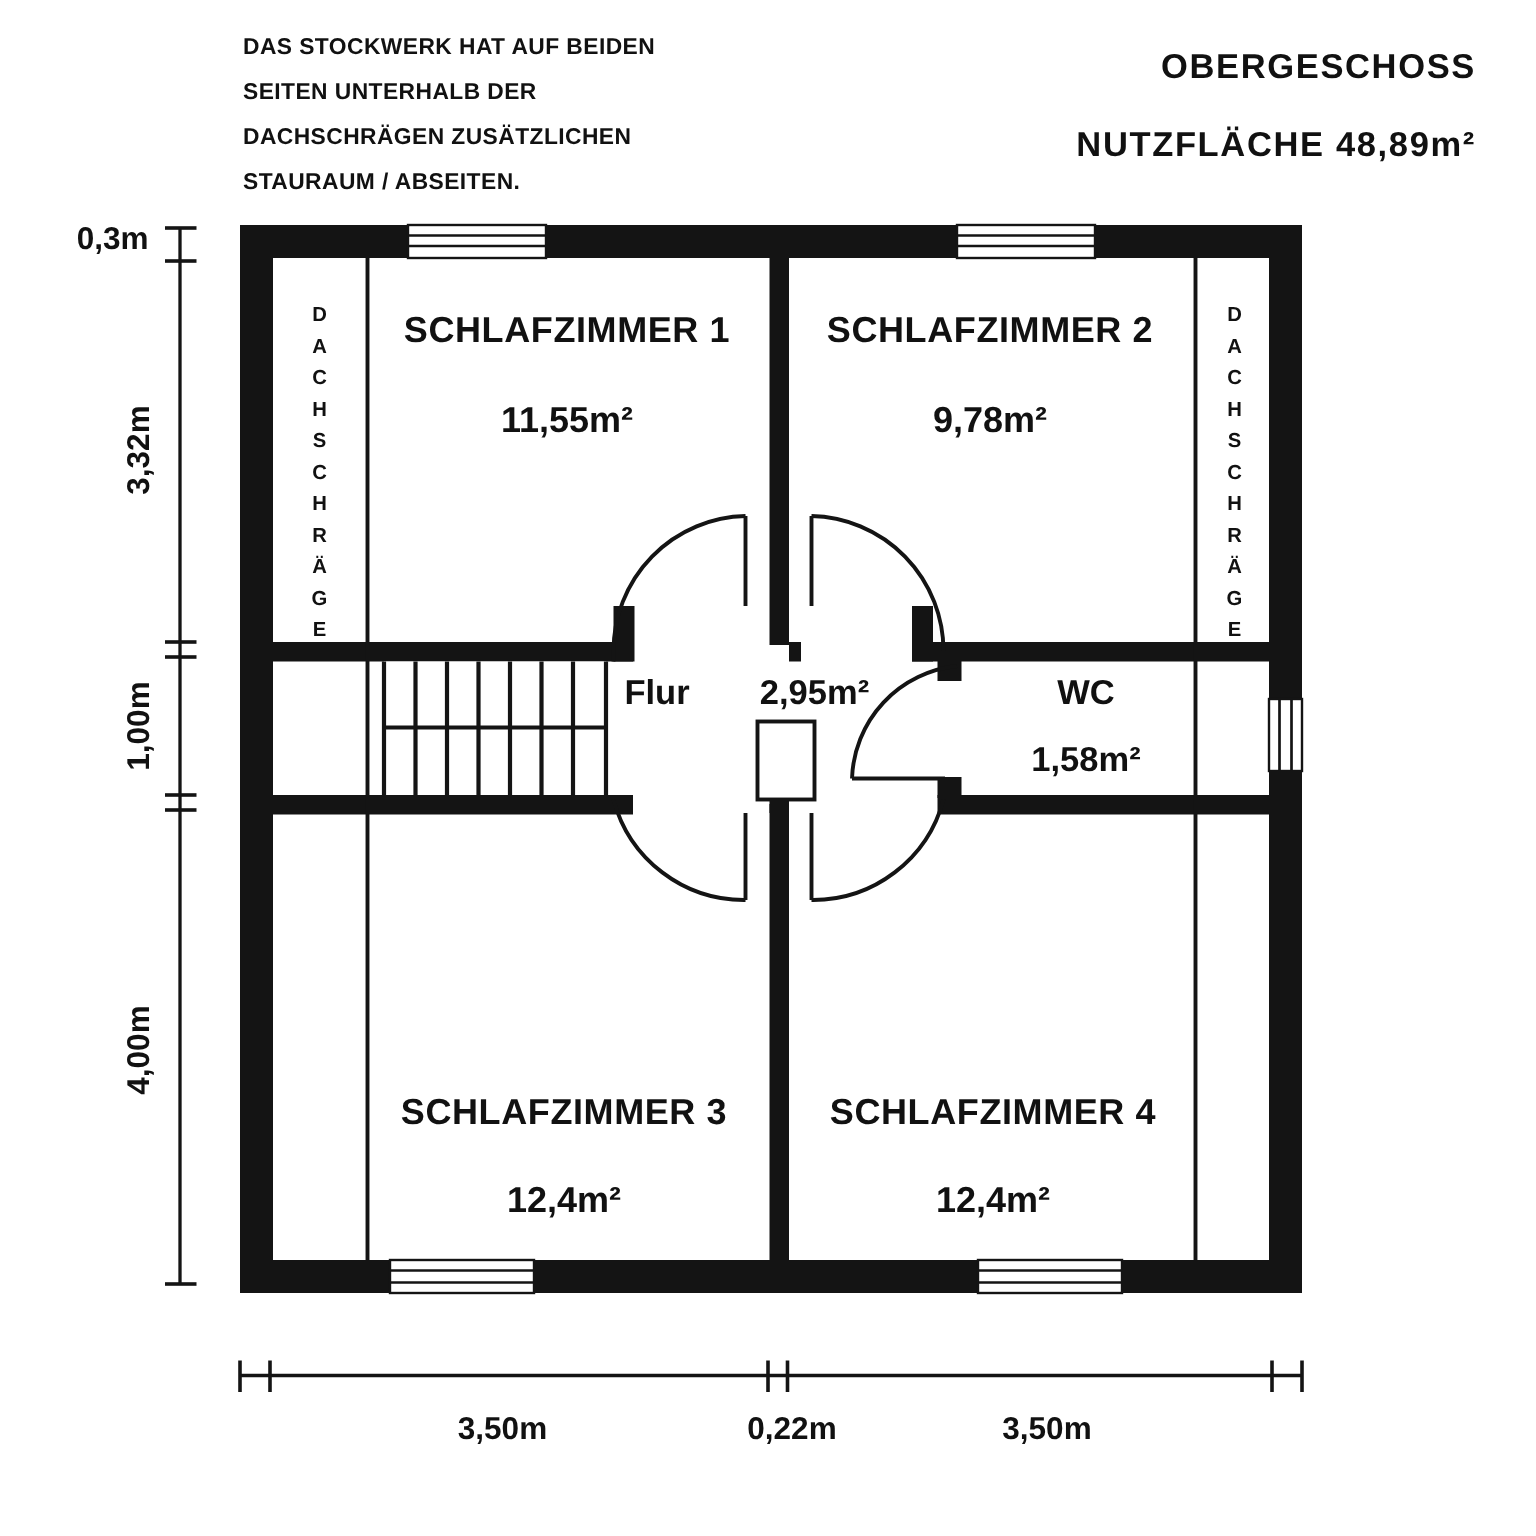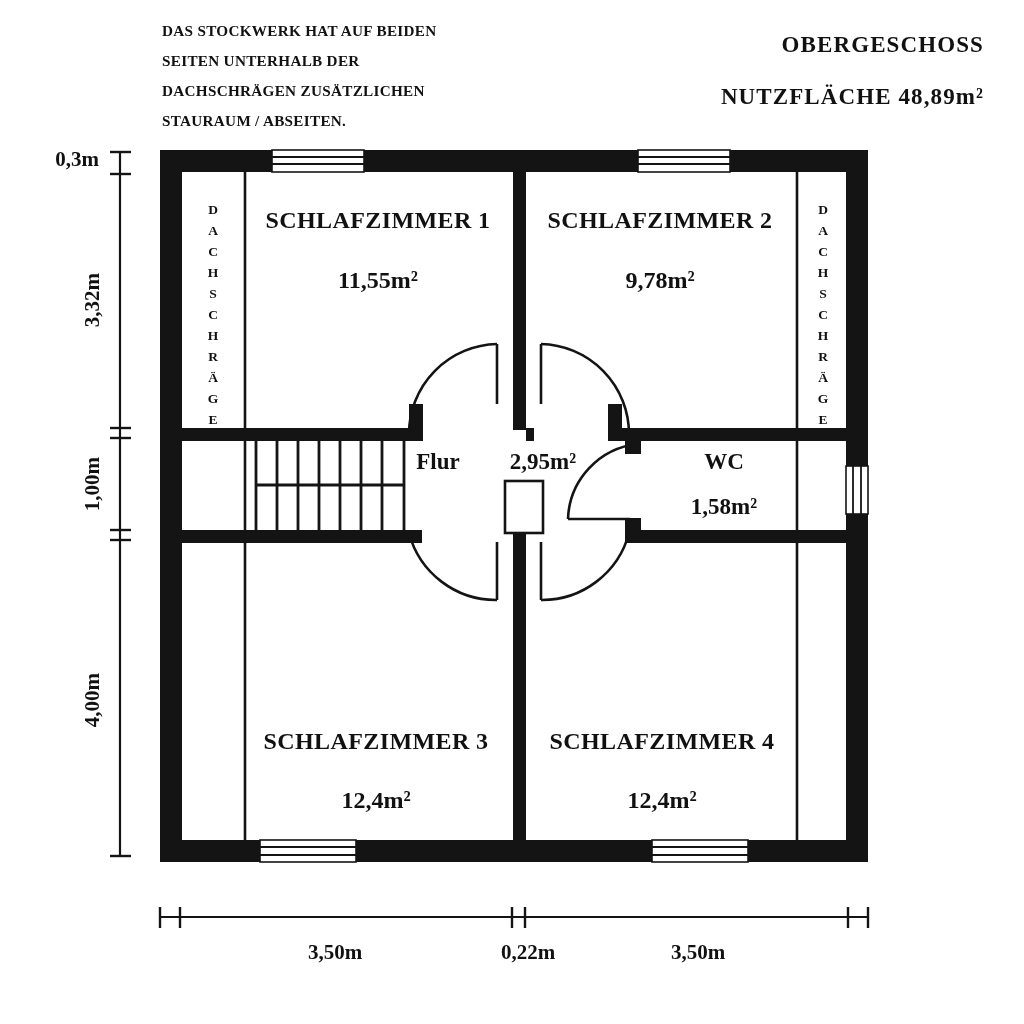--- a/index.html
+++ b/index.html
@@ -13,21 +13,20 @@
     font-family: "Liberation Sans", sans-serif;
     color: #111111;
     overflow: hidden;
     position: relative;
   }
   #stage {
     position: absolute;
     left: 0; top: 0;
     width: 912px;
     height: 1024px;
-    font-family: Liberation Serif, serif;
   }
   svg#plan {
     display: block;
     width: 1024px;
     height: 1024px;
   }
   .note-text {
     font-size: 15.2px;
     font-weight: 700;
     letter-spacing: 0.3px;

